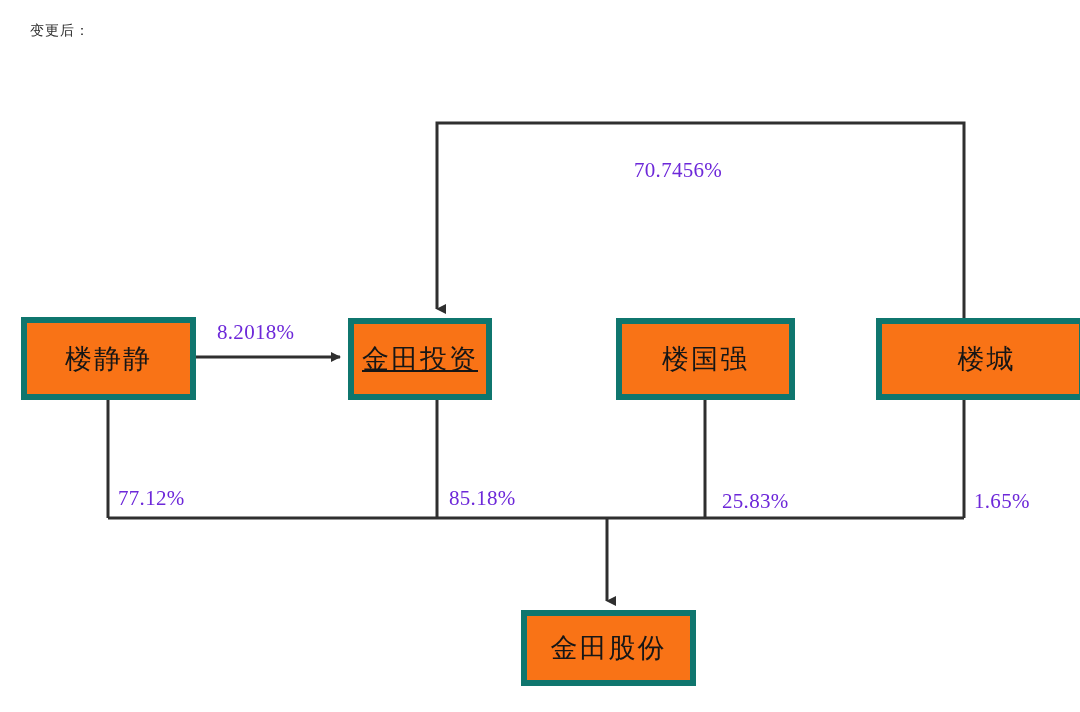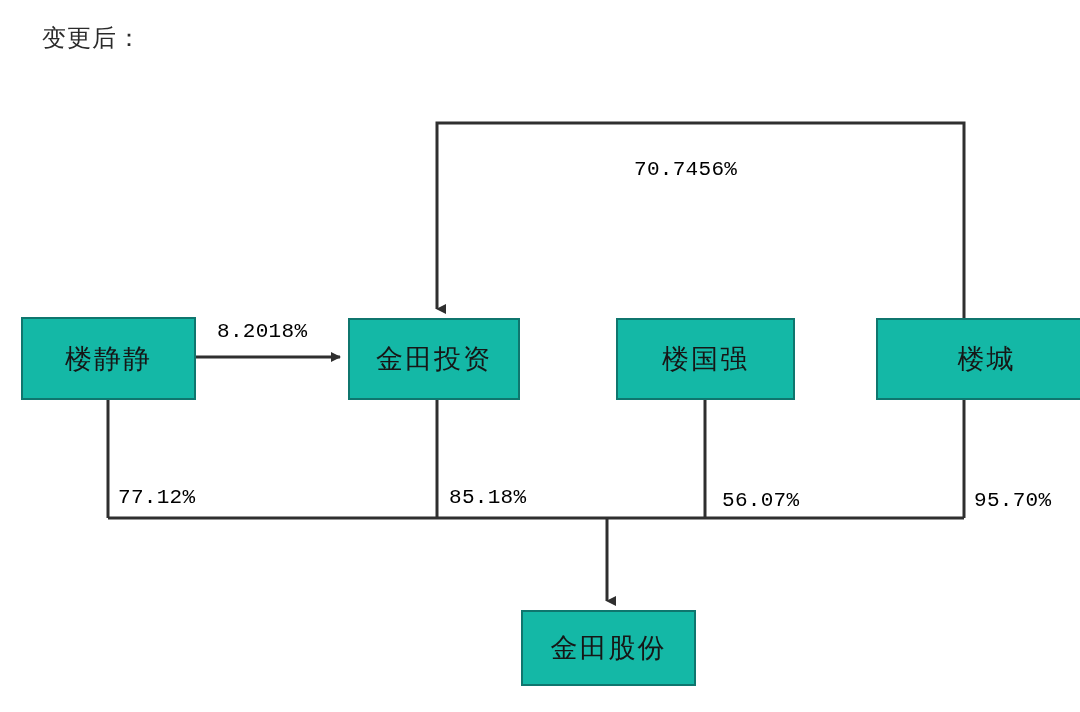--- a/index.html
+++ b/index.html
@@ -18,57 +18,57 @@
 
   #canvas {
     position: absolute;
     left: 0; top: 0;
     width: 1080px;
     height: 712px;
   }
 
   .caption {
     position: absolute;
-    left: 42px;
+    left: 30px;
     top: 22px;
-    font-size: 24px;
+    font-size: 14px;
     letter-spacing: 1px;
     color: #2b2b2b;
     font-family: "Liberation Serif", "DejaVu Serif", serif;
     white-space: nowrap;
   }
 
   svg.wires {
     position: absolute;
     left: 0; top: 0;
     width: 1080px;
     height: 712px;
     pointer-events: none;
   }
 
   .node {
     position: absolute;
     box-sizing: border-box;
-    background: #14b8a6;
-    border: 2px solid #0f766e;
+    background: #f97316;
+    border: 6px solid #0f766e;
     display: flex;
     align-items: center;
     justify-content: center;
     font-size: 27px;
     letter-spacing: 2px;
     color: #161616;
     font-family: "Liberation Serif", "DejaVu Serif", serif;
     box-shadow: 0 0 0 0 rgba(0,0,0,0);
   }
 
   .pct {
     position: absolute;
     font-size: 21px;
-    color: #000000;
-    font-family: Liberation Mono, monospace;
+    color: #6d28d9;
+    font-family: Liberation Serif, serif;
     white-space: nowrap;
     letter-spacing: 0.3px;
     text-align: center;
   }
 </style>
 </head>
 <body>
 
 <div id="canvas">
 
@@ -111,21 +111,21 @@
 
     <g>
       <path d="M607,518 L607,601" fill="none" stroke="#2f2f2f" stroke-width="3" marker-end="url(#arrowdown)"></path>
     </g>
   </svg>
 
   <div class="node" style="left:21px; top:317px; width:175px; height:83px;">
     <span>楼静静</span>
   </div>
 
-  <div class="node" style="left:348px; top:318px; width:172px; height:82px;">
+  <div class="node" style="left:348px; top:318px; width:144px; height:82px;text-decoration:underline;">
     <span>金田投资</span>
   </div>
 
   <div class="node" style="left:616px; top:318px; width:179px; height:82px;">
     <span>楼国强</span>
   </div>
 
   <div class="node" style="left:876px; top:318px; width:209px; height:82px;padding-left:12px;">
     <span>楼城</span>
   </div>
@@ -135,17 +135,17 @@
   </div>
 
   <div class="pct" style="left:217px; top:320px;">8.2018%</div>
 
   <div class="pct" style="left:634px; top:158px;">70.7456%</div>
 
   <div class="pct" style="left:118px; top:486px;">77.12%</div>
 
   <div class="pct" style="left:449px; top:486px;">85.18%</div>
 
-  <div class="pct" style="left:722px; top:489px;">56.07%</div>
+  <div class="pct" style="left:722px; top:489px;">25.83%</div>
 
-  <div class="pct" style="left:974px; top:489px;">95.70%</div>
+  <div class="pct" style="left:974px; top:489px;">1.65%</div>
 
 </div>
 
 </body></html>

